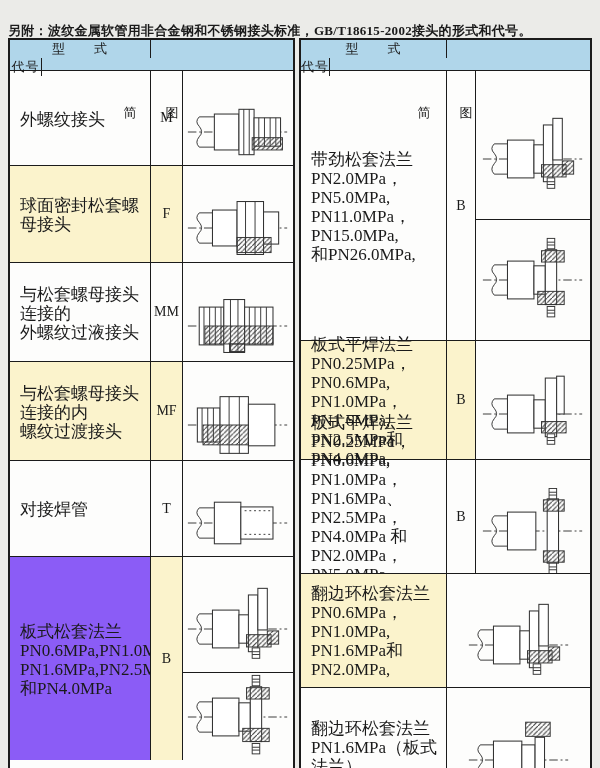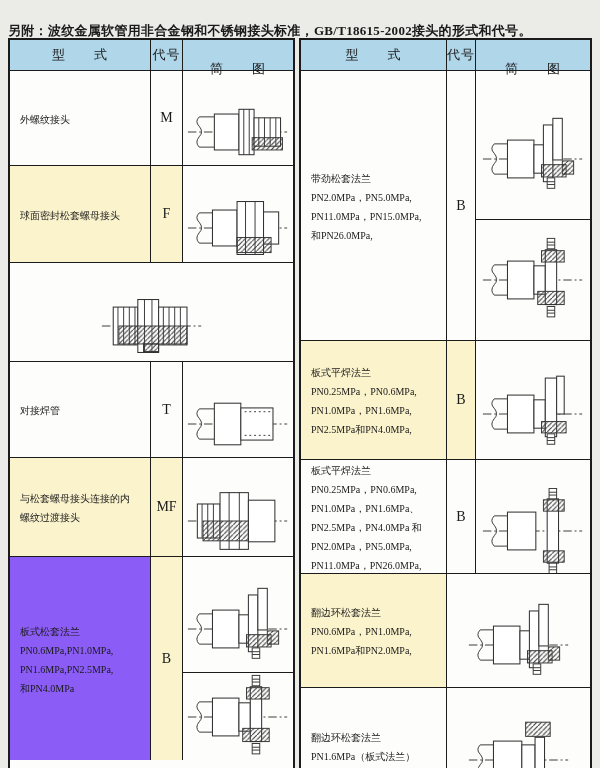--- a/index.html
+++ b/index.html
@@ -14,31 +14,31 @@
   .page-title {
     position: absolute; left: 8px; top: 7px;
     font-size: 13px; font-weight: bold; letter-spacing: 0.3px;
     white-space: nowrap;
     margin-top: 15px;
   }
   .tables { position: absolute; left: 8px; top: 38px; display: flex; gap: 4px; }
   .tbl { border: 2px solid #1b1b1b; background: #fdfdfc; }
   .tbl-left  { width: 287px; }
   .tbl-right { width: 293px; }
-  .hdr { display: flex; height: 31px; border-bottom: 1px solid #1b1b1b; }
+  .hdr { display: flex; height: 31px; border-bottom: 1px solid #1b1b1b; flex-direction: column; }
   .hc {
     display: flex; align-items: center; justify-content: center;
     font-size: 13px; letter-spacing: 1px;
   }
   .row { display: flex; border-bottom: 1px solid #1b1b1b; }
   .row:last-child { border-bottom: none; }
   .c-type {
     display: flex; align-items: center;
     padding: 4px 4px 2px 10px;
-    font-size: 10px; line-height: 19px;
+    font-size: 17px; line-height: 19px;
     white-space: pre-line;
     border-right: 1px solid #1b1b1b;
   }
   .tbl-left  .c-type, .tbl-left  .hc.h-type { width: 141px; }
   .tbl-left  .c-code, .tbl-left  .hc.h-code { width: 32px; }
   .tbl-right .c-type, .tbl-right .hc.h-type { width: 146px; }
   .tbl-right .c-code, .tbl-right .hc.h-code { width: 29px; }
   .c-code {
     display: flex; align-items: center; justify-content: center;
     font-size: 14px; border-right: 1px solid #1b1b1b;
@@ -112,20 +112,23 @@
               <line x1="62.96" y1="18" x2="62.96" y2="74" stroke="#333" stroke-width="1"></line>
               <line x1="73.04" y1="18" x2="73.04" y2="74" stroke="#333" stroke-width="1"></line>
               <rect x="82" y="29" width="16" height="34" fill="#fff" stroke="#333" stroke-width="1.1"></rect>
               <rect x="54" y="56" width="36" height="16" fill="url(#hatch)" stroke="#333" stroke-width="1"></rect>
             </svg>
           </div>
         </div>
     </div>
 
     <div class="row" style="height:99px">
+      <div class="c-type">与松套螺母接头连接的
+外螺纹过液接头</div>
+      <div class="c-code">MM</div>
       <div class="c-diag">
           <div class="sub">
             <svg viewBox="0 0 110 92" width="104" height="88">
               <line x1="2" y1="46" x2="107" y2="46" stroke="#333" stroke-width="1" stroke-dasharray="9 3 2 3"></line>
               <rect x="14" y="26" width="26" height="40" fill="#fff" stroke="#333" stroke-width="1.1"></rect>
               <line x1="19" y1="26" x2="19" y2="66" stroke="#333" stroke-width="1"></line>
               <line x1="25" y1="26" x2="25" y2="66" stroke="#333" stroke-width="1"></line>
               <line x1="31" y1="26" x2="31" y2="66" stroke="#333" stroke-width="1"></line>
               <line x1="37" y1="26" x2="37" y2="66" stroke="#333" stroke-width="1"></line>
               <rect x="40" y="18" width="22" height="56" fill="#fff" stroke="#333" stroke-width="1.1"></rect>
@@ -136,56 +139,56 @@
               <line x1="73" y1="26" x2="73" y2="66" stroke="#333" stroke-width="1"></line>
               <line x1="79" y1="26" x2="79" y2="66" stroke="#333" stroke-width="1"></line>
               <line x1="85" y1="26" x2="85" y2="66" stroke="#333" stroke-width="1"></line>
               <rect x="20" y="46" width="72" height="19" fill="url(#hatch)" stroke="#333" stroke-width="1"></rect>
               <rect x="46" y="65" width="16" height="8" fill="url(#hatch)" stroke="#333" stroke-width="1"></rect>
             </svg>
           </div>
         </div>
     </div>
 
-    <div class="row" style="height:96px">
-      <div class="c-type">对接焊管</div>
-      <div class="c-code">T</div>
-      <div class="c-diag">
-          <div class="sub">
-            <svg viewBox="0 0 110 92" width="104" height="88">
-              <line x1="2" y1="46" x2="107" y2="46" stroke="#333" stroke-width="1" stroke-dasharray="9 3 2 3"></line>
-              <line x1="14" y1="30" x2="30" y2="30" stroke="#333" stroke-width="1"></line>
-              <line x1="14" y1="62" x2="30" y2="62" stroke="#333" stroke-width="1"></line>
-              <path d="M14,30 q-5,5 0,10 q5,6 0,11 q-5,6 0,11" fill="none" stroke="#333" stroke-width="1"></path>
-              <rect x="30" y="24" width="28" height="44" fill="#fff" stroke="#333" stroke-width="1.1"></rect>
-              <rect x="58" y="29" width="34" height="34" fill="#fff" stroke="#333" stroke-width="1.1"></rect>
-              <line x1="62" y1="33" x2="90" y2="33" stroke="#333" stroke-width="1" stroke-dasharray="2 3"></line>
-              <line x1="62" y1="58" x2="90" y2="58" stroke="#333" stroke-width="1" stroke-dasharray="2 3"></line>
-            </svg>
-          </div>
-        </div>
-    </div>
-
     <div class="row" style="height:99px">
       <div class="c-type" style="background:#fbf3cc">与松套螺母接头连接的内
 螺纹过渡接头</div>
       <div class="c-code" style="background:#fbf3cc">MF</div>
       <div class="c-diag">
           <div class="sub">
             <svg viewBox="0 0 110 92" width="104" height="88">
               <line x1="2" y1="46" x2="107" y2="46" stroke="#333" stroke-width="1" stroke-dasharray="9 3 2 3"></line>
               <rect x="12" y="28" width="24" height="36" fill="#fff" stroke="#333" stroke-width="1.1"></rect>
               <line x1="17" y1="28" x2="17" y2="64" stroke="#333" stroke-width="1"></line>
               <line x1="23" y1="28" x2="23" y2="64" stroke="#333" stroke-width="1"></line>
               <line x1="29" y1="28" x2="29" y2="64" stroke="#333" stroke-width="1"></line>
               <rect x="36" y="16" width="30" height="60" fill="#fff" stroke="#333" stroke-width="1.1"></rect>
               <line x1="45.6" y1="16" x2="45.6" y2="76" stroke="#333" stroke-width="1"></line>
               <line x1="56.400000000000006" y1="16" x2="56.400000000000006" y2="76" stroke="#333" stroke-width="1"></line>
               <rect x="66" y="24" width="28" height="44" fill="#fff" stroke="#333" stroke-width="1.1"></rect>
               <rect x="18" y="46" width="48" height="21" fill="url(#hatch)" stroke="#333" stroke-width="1"></rect>
+            </svg>
+          </div>
+        </div>
+    </div>
+
+    <div class="row" style="height:96px">
+      <div class="c-type">对接焊管</div>
+      <div class="c-code">T</div>
+      <div class="c-diag">
+          <div class="sub">
+            <svg viewBox="0 0 110 92" width="104" height="88">
+              <line x1="2" y1="46" x2="107" y2="46" stroke="#333" stroke-width="1" stroke-dasharray="9 3 2 3"></line>
+              <line x1="14" y1="30" x2="30" y2="30" stroke="#333" stroke-width="1"></line>
+              <line x1="14" y1="62" x2="30" y2="62" stroke="#333" stroke-width="1"></line>
+              <path d="M14,30 q-5,5 0,10 q5,6 0,11 q-5,6 0,11" fill="none" stroke="#333" stroke-width="1"></path>
+              <rect x="30" y="24" width="28" height="44" fill="#fff" stroke="#333" stroke-width="1.1"></rect>
+              <rect x="58" y="29" width="34" height="34" fill="#fff" stroke="#333" stroke-width="1.1"></rect>
+              <line x1="62" y1="33" x2="90" y2="33" stroke="#333" stroke-width="1" stroke-dasharray="2 3"></line>
+              <line x1="62" y1="58" x2="90" y2="58" stroke="#333" stroke-width="1" stroke-dasharray="2 3"></line>
             </svg>
           </div>
         </div>
     </div>
 
     <div class="row" style="height:203px">
       <div class="c-type" style="background:#8b5cf6">板式松套法兰
 PN0.6MPa,PN1.0MPa,
 PN1.6MPa,PN2.5MPa,
 和PN4.0MPa</div>

